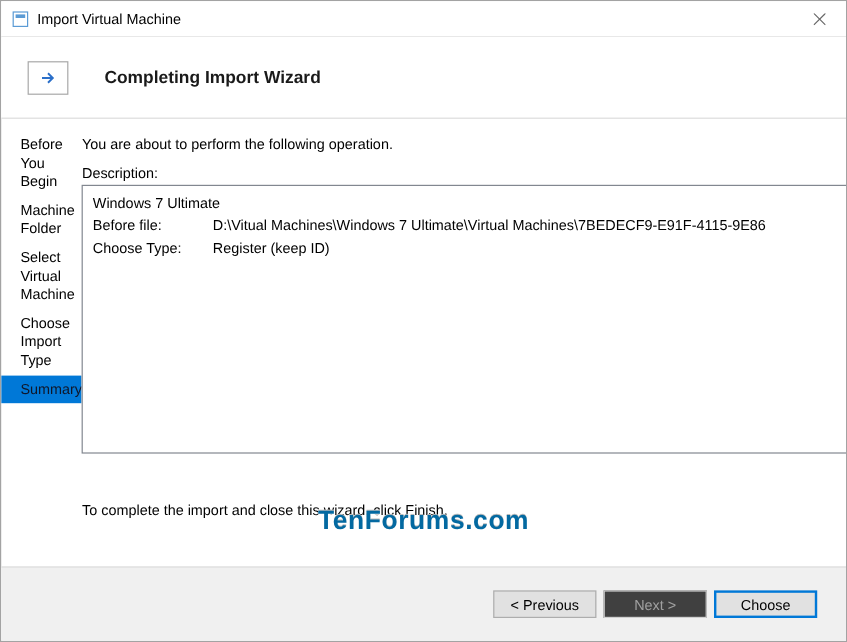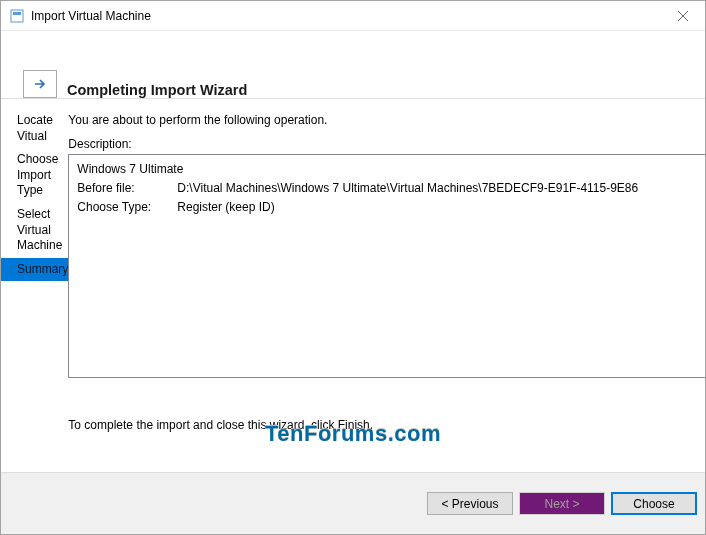--- a/index.html
+++ b/index.html
@@ -14,22 +14,22 @@
   .titlebar {
     height: 30px; display: flex; align-items: center;
     padding: 0 0 0 8px; background: #fff;
     border-bottom: 1px solid #e8e8e8;
   }
   .titlebar-icon { width: 16px; height: 16px; margin-right: 6px; }
   .titlebar-text { font-size: 12px; color: #000; flex: 1; }
   .close-btn { width: 45px; height: 29px; display:flex; align-items:center; justify-content:center; color:#666; cursor:default; }
 
   .header-area {
-    height: 68px; display: flex; align-items: flex-end;
-    padding-left: 22px; gap: 10px;
+    height: 68px; display: flex; align-items: center;
+    padding-left: 22px; gap: 30px;
     border-bottom: 1px solid #ddd;
     background: #fff;
   }
   .header-icon-box {
     width: 34px; height: 28px;
     border: 1px solid #a8a8a8;
     display:flex; align-items:center; justify-content:center;
     background:#fff;
   }
   .header-title { font-size: 14.5px; font-weight: 600; color: #1a1a1a; }
@@ -70,32 +70,32 @@
   .hscroll-wrap {
     height: 17px; overflow-x: scroll; overflow-y:hidden;
     margin-top:1px;
   }
   .hscroll-inner { width: 1200px; height:1px; }
   .instruction { margin-top: 22px; }
 
   .footer {
     height: 62px; border-top: 1px solid #ddd;
     display:flex; align-items:center; justify-content:flex-end;
-    padding-right: 8px; gap: 6px;
+    padding-right: 24px; gap: 6px;
     background:#f0f0f0;
   }
   .btn {
     min-width: 86px; height: 23px;
     font-size: 12px;
     background:#e1e1e1;
     border:1px solid #adadad;
     cursor:default;
     display:flex; align-items:center; justify-content:center;
   }
-  .btn.disabled { color:#a0a0a0; border-color:#cfcfcf; background:#701a75; }
+  .btn.disabled { color:#a0a0a0; border-color:#cfcfcf; background:#404040; }
   .btn.default { border:2px solid #0078d7; background:#e1e1e1; }
 
   .watermark {
     position:absolute; left:0; right:0; top: 420px;
     text-align:center; font-size:22px; font-weight:700;
     color:#0369a1; letter-spacing:0.5px;
     text-shadow: 0 1px 0 #fff, 0 -1px 0 #bbb;
     pointer-events:none;
     font-family: Arial, sans-serif;
   }
@@ -123,23 +123,24 @@
     <div class="header-icon-box">
       <svg width="16" height="16" viewBox="0 0 16 16">
         <path d="M3 8 L11 8 M8 4 L12 8 L8 12" fill="none" stroke="#2a6fc9" stroke-width="1.6"></path>
       </svg>
     </div>
     <div class="header-title">Completing Import Wizard</div>
   </div>
 
   <div class="body-area">
     <div class="sidebar">
-      <div class="side-item">Locate Vitual</div>
+      <div class="side-item">Before You Begin</div>
+      <div class="side-item">Machine Folder</div>
+      <div class="side-item">Select Virtual Machine</div>
       <div class="side-item">Choose Import Type</div>
-      <div class="side-item">Select Virtual Machine</div>
       <div class="side-item active">Summary</div>
     </div>
 
     <div class="content">
       <div class="intro">You are about to perform the following operation.</div>
       <div class="desc-label">Description:</div>
       <div class="desc-box">
         <div class="desc-row">
           <span class="desc-val">Windows 7 Ultimate</span>
         </div>

